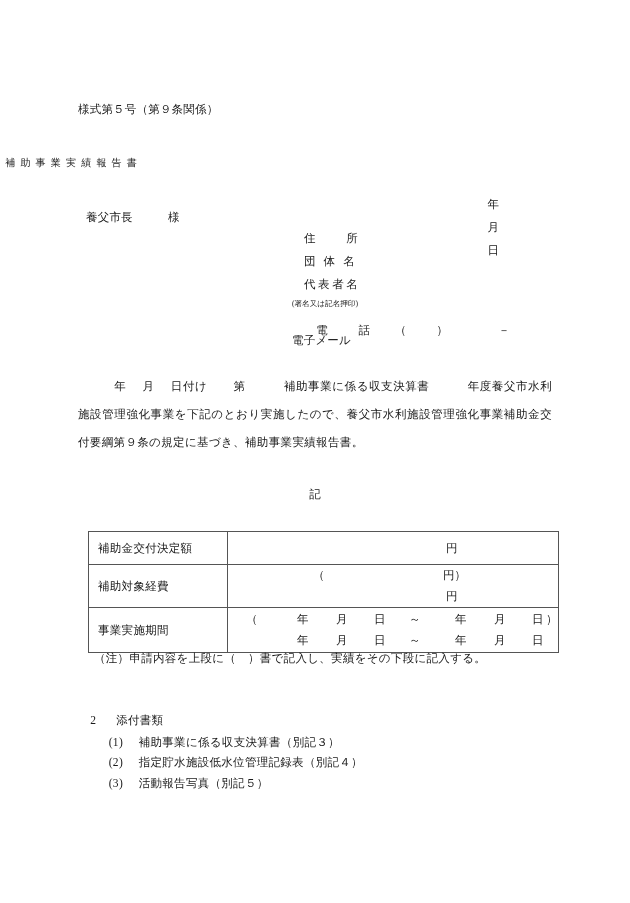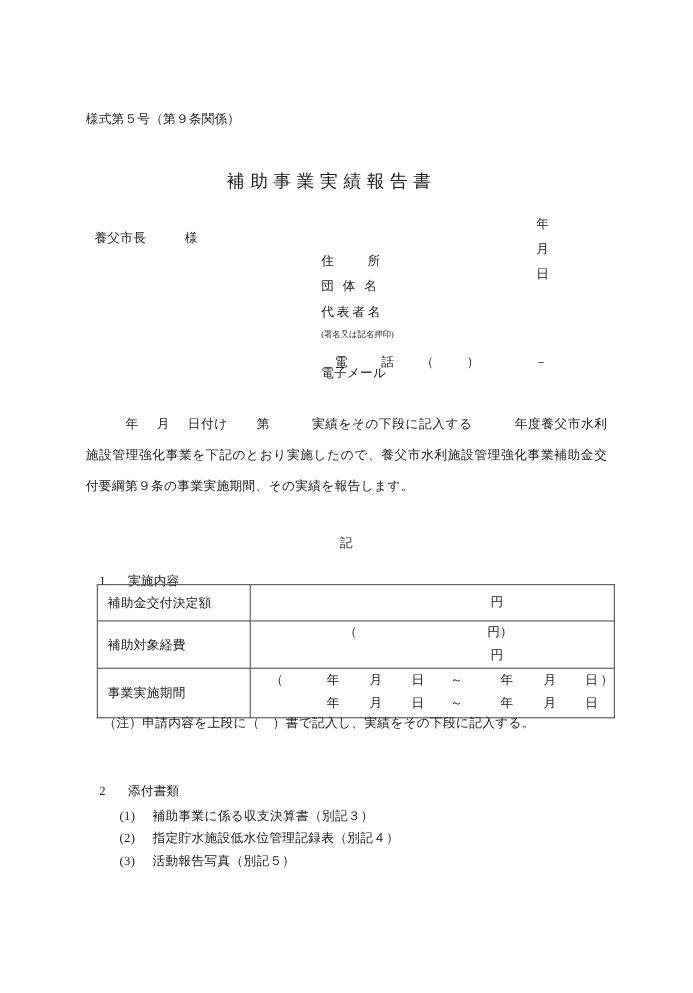--- a/index.html
+++ b/index.html
@@ -21,36 +21,35 @@
   }
 
   
   .t {
     position: absolute;
     white-space: pre;
     font-size: 11.5px;
     line-height: 1;
     letter-spacing: 0.2px;
   }
-  .sp1 { letter-spacing: 2.6px; }
+  .sp1 { letter-spacing: 2.6px; margin-left: 12px; }
   .small { font-size: 7.6px; letter-spacing: 0px; }
 
   
   #form-no {
     left: 78px;
     top: 104px;
   }
 
   
   #doc-title {
     left: 0;
     top: 158px;
     width: 598px;
-    text-align: center;
-    font-size: 16px;
+    font-size: 10px;
     letter-spacing: 5.2px;
     text-indent: 5.2px;
   }
 
   
   #date-line {
     left: 476px;
     top: 187px;
     letter-spacing: 0px;
   }
@@ -200,28 +199,25 @@
   <div class="t appl sp1" id="ap-address">住　　所</div>
   <div class="t appl sp1" id="ap-org">団 体 名</div>
   <div class="t appl sp1" id="ap-rep">代表者名</div>
   <div class="t appl small" id="ap-seal">(署名又は記名押印)</div>
   <div class="t appl" id="ap-tel">
     <span class="sp1">電　　話</span><span class="ph-open">（</span><span class="ph-close">）</span><span class="ph-dash">－</span>
   </div>
   <div class="t appl" id="ap-mail">電子メール</div>
 
   <div id="body-para">
-    <span class="lead"></span><span>年</span><span class="blank-s"></span><span>月</span><span class="blank-s"></span><span>日付け</span><span class="blank-m"></span><span>第</span><span class="blank-l"></span><span>実績をその下段に記入する</span><span class="blank-l"></span><span>年度養父市水利施設管理強化</span><span>事業を下記のとおり実施したので、養父市水利施設管理強化事業補助金交付要綱第９条の</span><span>事業実施期間、その実績を報告します。</span>
+    <span class="lead"></span><span>年</span><span class="blank-s"></span><span>月</span><span class="blank-s"></span><span>日付け</span><span class="blank-m"></span><span>第</span><span class="blank-l"></span><span>補助事業に係る収支決算書</span><span class="blank-l"></span><span>年度養父市水利施設管理強化</span><span>事業を下記のとおり実施したので、養父市水利施設管理強化事業補助金交付要綱第９条の</span><span>規定に基づき、補助事業実績報告書。</span>
   </div>
 
   <div class="t" id="ki">記</div>
 
-  <div class="t" id="sec1">
-    <span class="sec-num">1</span><span>実施内容</span>
-  </div>
 
   <table id="perf-table">
     <tbody>
       <tr class="r1">
         <td class="lab">補助金交付決定額</td>
         <td class="val">
           <div class="cellline">
             <span class="at m-yen">円</span>
           </div>
         </td>

